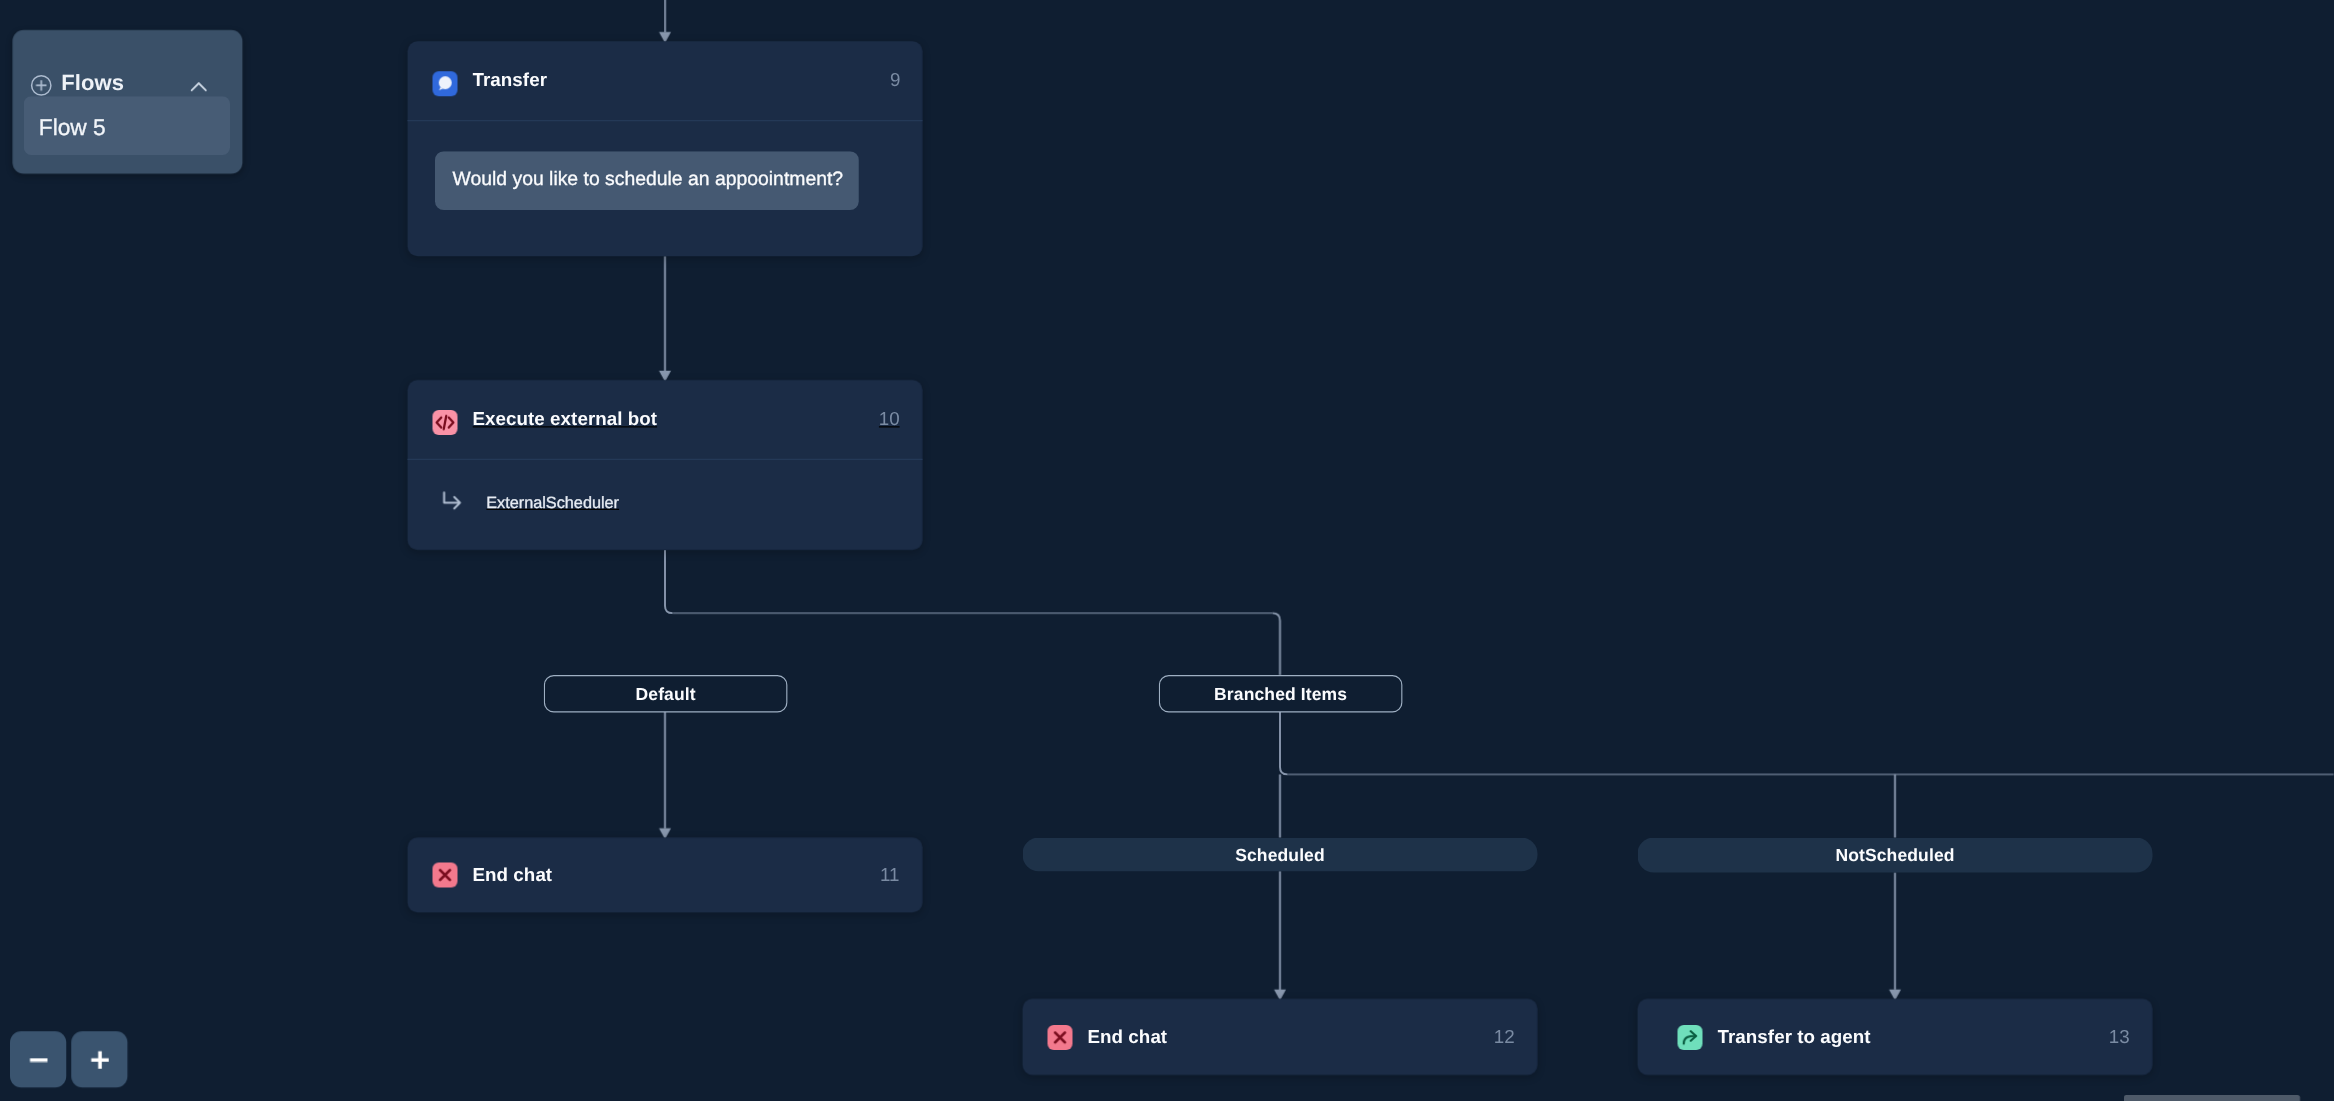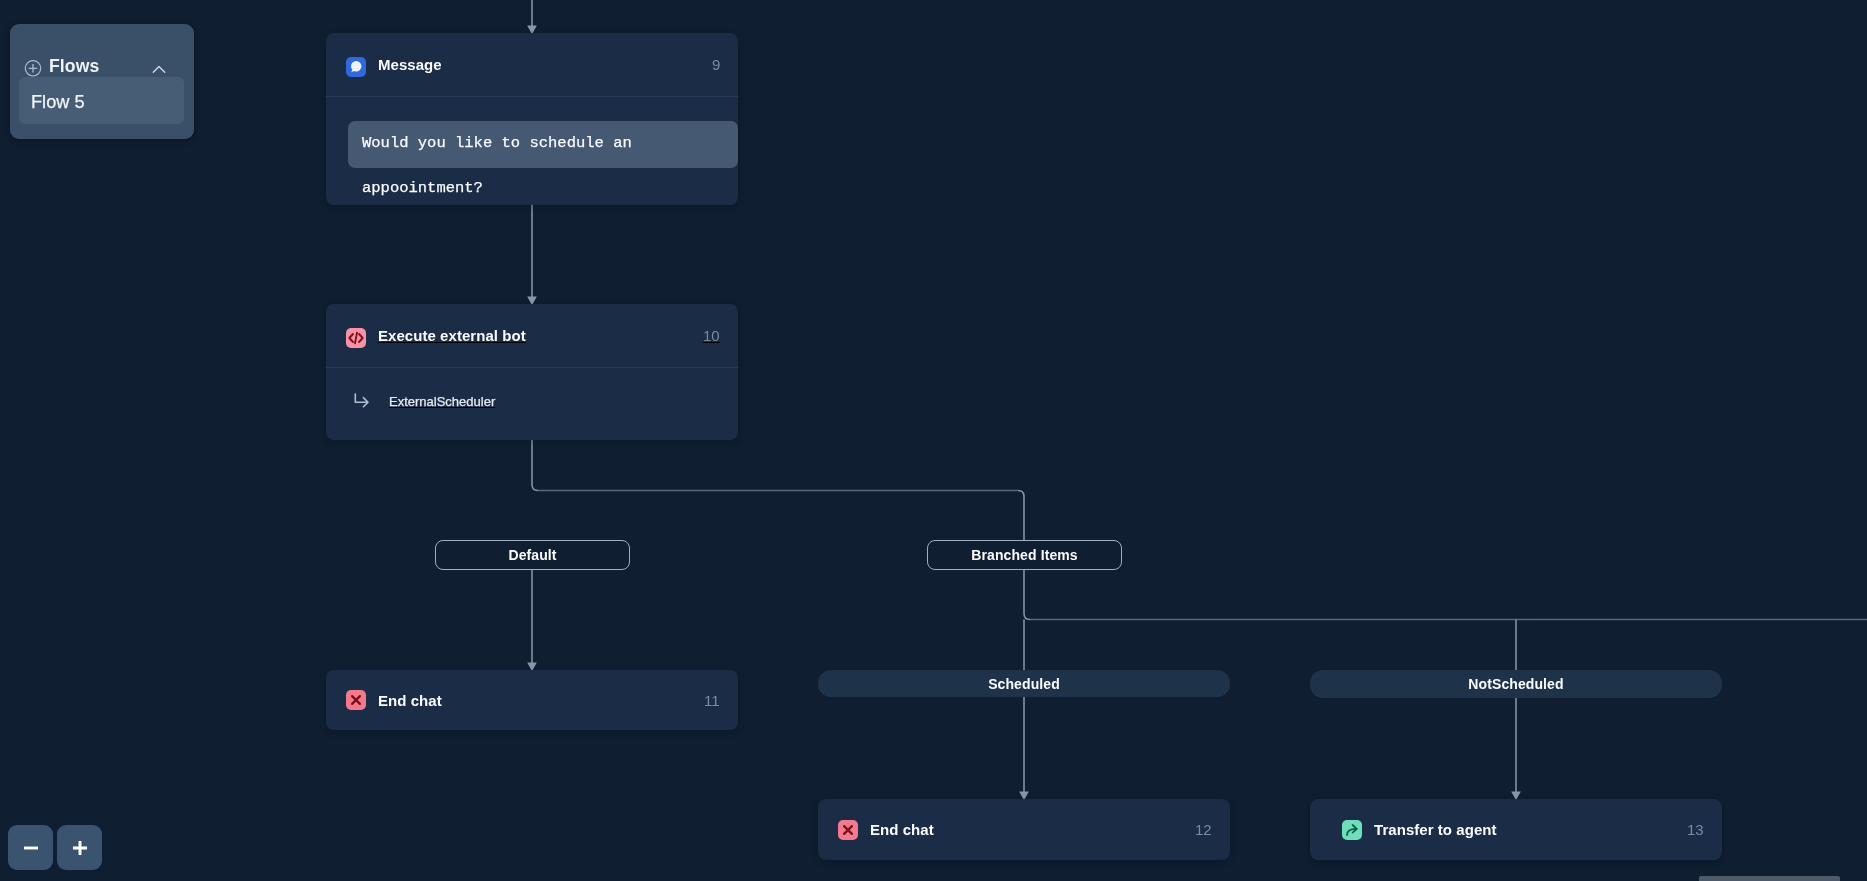--- a/index.html
+++ b/index.html
@@ -36,21 +36,21 @@
     position:absolute;background:#1b2c46;border-radius:8px;
     box-shadow:0 2px 7px rgba(0,0,0,.22);z-index:10;
   }
   .node-head{display:flex;align-items:center;height:63px;padding:0 18px 0 20px;}
   .node-icon{width:20px;height:20px;flex:0 0 20px;border-radius:5px;display:block;line-height:0;position:relative;top:2px;}
   .node-head.compact .node-icon{top:0px;}
   .node-head.compact{height:60px;}
   .node-title{font-size:15px;font-weight:700;color:#fbfcfe;margin-left:12px;letter-spacing:.05px;}
   .node-num{margin-left:auto;font-size:15px;color:#7a8ba3;font-weight:400;}
   .node-sep{height:1px;background:#243957;margin:0;}
-  .node-body{padding:24px 0 0 22px;font-family:Liberation Mono, monospace;}
+  .node-body{padding:24px 0 0 22px;}
   .bubble{
     display:inline-block;background:#455972;border-radius:7px;
     padding:0 12px 0 14px;height:47px;line-height:45px;font-size:15.5px;color:#fafbfd;font-weight:400;-webkit-text-stroke:0.25px #fafbfd;letter-spacing:0;
   }
   .subrow{display:flex;align-items:center;height:66px;padding-left:28px;}
   .subrow-icon{width:16px;height:16px;flex:0 0 16px;line-height:0;}
   .subrow-label{margin-left:19px;font-size:13px;color:#e7ecf3;font-weight:400;-webkit-text-stroke:0.25px #e7ecf3;}
 
   
   .chip-outline{
@@ -124,21 +124,21 @@
 
   <div class="node" style="left:326px;top:33px;width:412px;height:172px;">
     <div class="node-head">
       <span class="node-icon">
         <svg viewBox="0 0 20 20" width="20" height="20">
           <rect x="0" y="0" width="20" height="20" rx="5" fill="#3069dc"></rect>
           <circle cx="10.2" cy="9.2" r="5.2" fill="#eef2fb"></circle>
           <path d="M6.6 12.4 L5.2 15.2 L8.6 13.8 Z" fill="#eef2fb"></path>
         </svg>
       </span>
-      <span class="node-title">Message</span>
+      <span class="node-title">Transfer</span>
       <span class="node-num">9</span>
     </div>
     <div class="node-sep"></div>
     <div class="node-body">
       <span class="bubble">Would you like to schedule an appoointment?</span>
     </div>
   </div>
 
   <div class="node" style="left:326px;top:304px;width:412px;height:136px;text-decoration:underline;">
     <div class="node-head">

